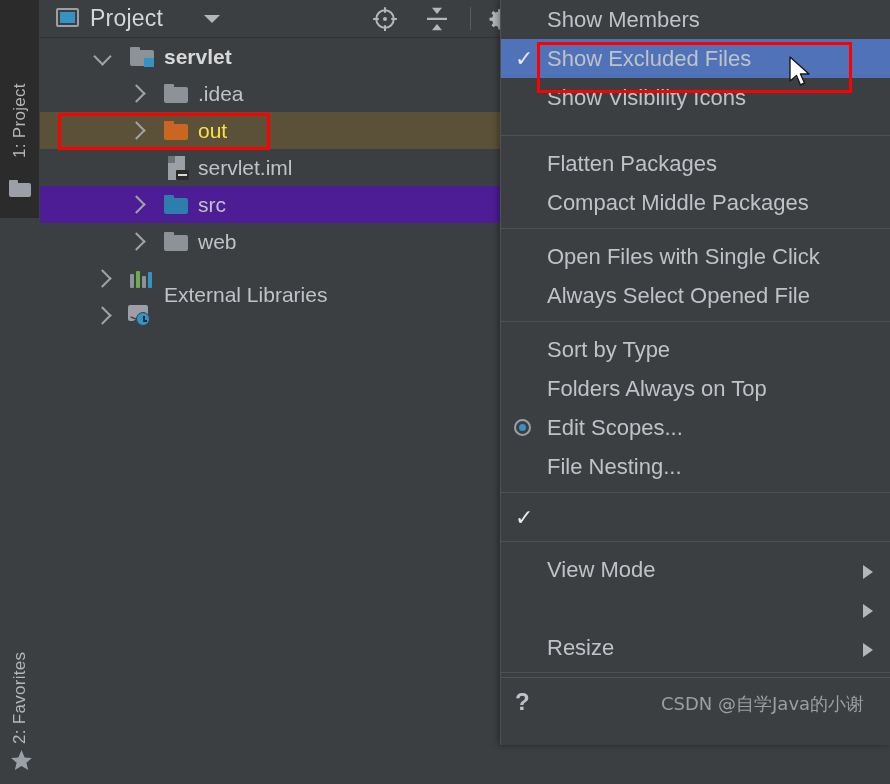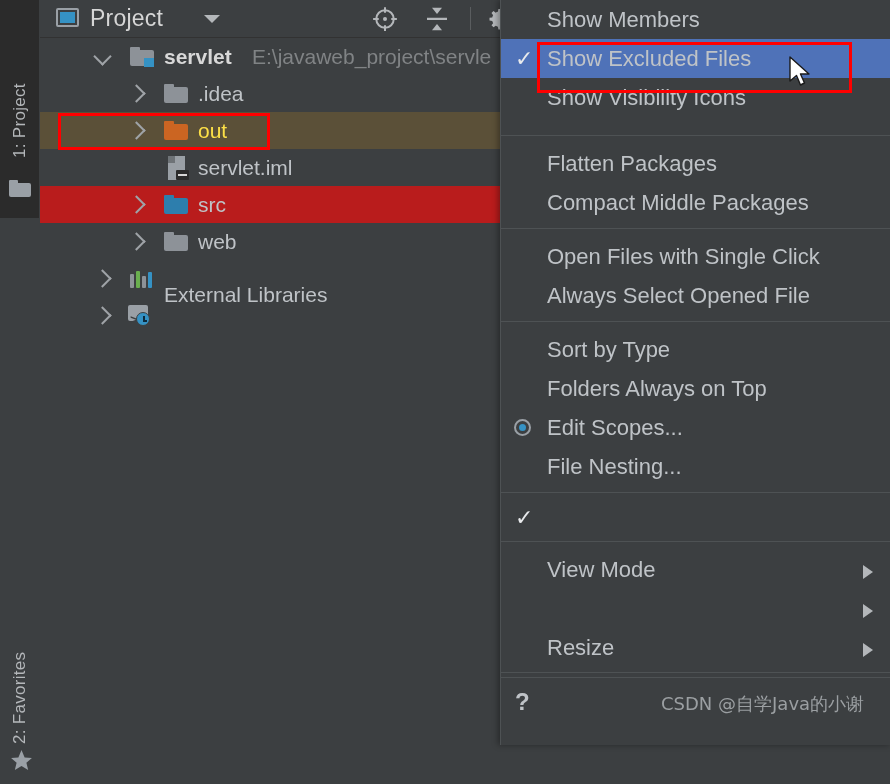--- a/index.html
+++ b/index.html
@@ -76,21 +76,21 @@
     position:absolute;left:430px;top:7px;width:1px;height:23px;background:#5a5d5f;
   }
 
   
   .tree{position:absolute;left:0;top:38px;width:850px;}
   .row{
     position:relative;height:37px;line-height:37px;
     white-space:nowrap;color:#bfc3c7;font-size:21px;
   }
   .row.excluded{background:#5b5038;}
-  .row.selected{background:#b91c1c;}
+  .row.selected{background:#4c1d95;}
   .arrow{
     position:absolute;width:11px;height:11px;
     border-right:2px solid #9fa3a7;border-bottom:2px solid #9fa3a7;
   }
   .arrow.right{transform:rotate(-45deg);}
   .arrow.down{transform:rotate(45deg);}
   .ficon{position:absolute;width:24px;height:19px;}
   .ficon .body{
     position:absolute;left:0;top:3px;width:24px;height:16px;border-radius:1px 2px 2px 2px;
   }
@@ -247,21 +247,20 @@
     <div class="tree">
 
       <div class="row">
         <span class="arrow down" style="left:56px;top:12px;"></span>
         <span class="ficon" style="left:90px;top:9px;">
           <span class="tab" style="background:#8d9298;"></span>
           <span class="body" style="background:#8d9298;"></span>
           <span style="position:absolute;left:14px;top:11px;width:10px;height:9px;background:#3592c4;display:block;"></span>
         </span>
         <span class="lbl bold" style="left:124px;">servlet</span>
-        <span class="path" style="left:212px;">E:\javaweb_project\servle</span>
       </div>
 
       <div class="row">
         <span class="arrow right" style="left:90px;top:12px;"></span>
         <span class="ficon" style="left:124px;top:9px;">
           <span class="tab" style="background:#8d9298;"></span>
           <span class="body" style="background:#8d9298;"></span>
         </span>
         <span class="lbl" style="left:158px;">.idea</span>
       </div>

